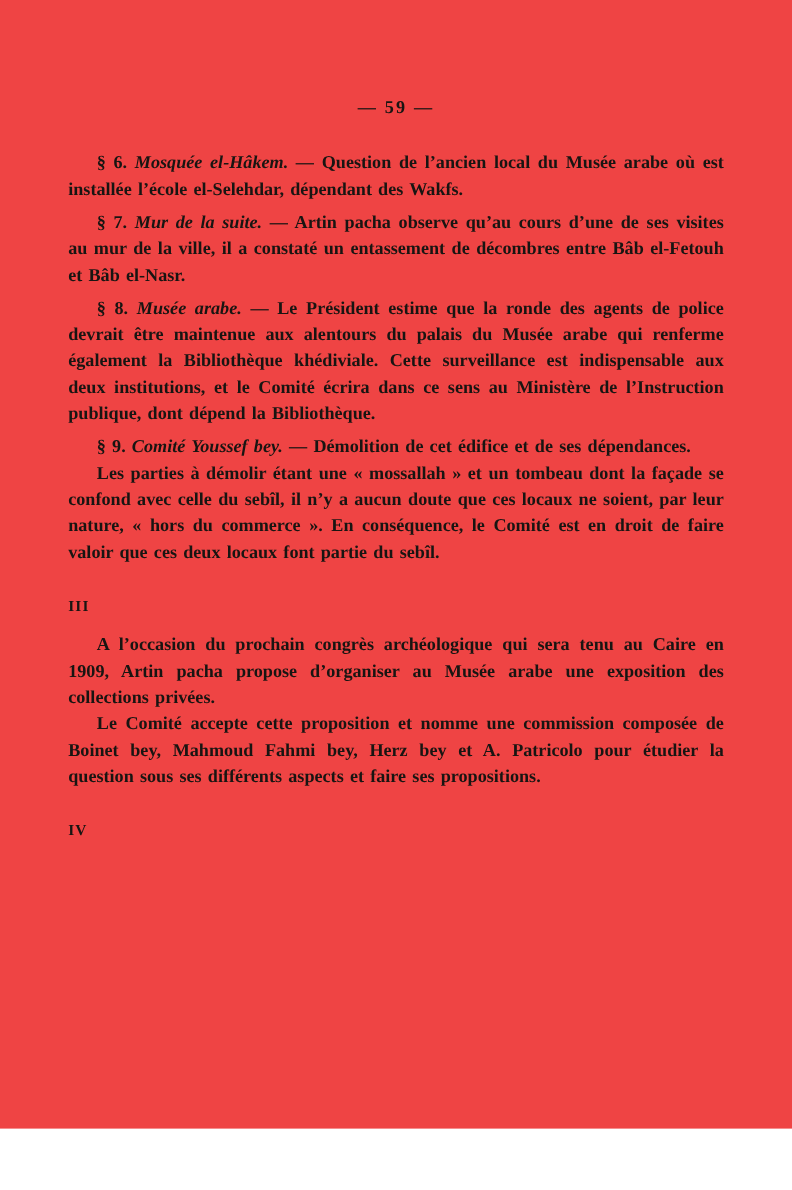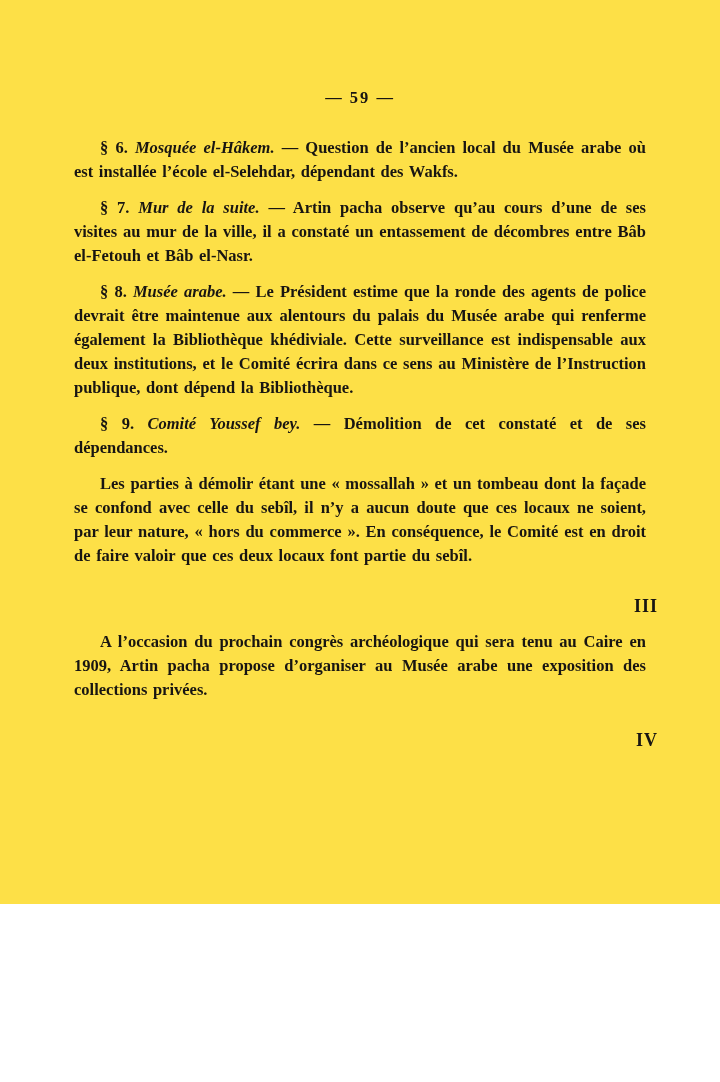--- a/index.html
+++ b/index.html
@@ -8,47 +8,47 @@
     background: #ffffff;
   }
   body {
     width: 720px;
     height: 1082px;
     overflow: hidden;
   }
   .sheet {
     box-sizing: border-box;
     width: 720px;
-    height: 904px;
+    height: 1026px;
     padding: 86px 62px 0 62px;
-    background: #fde047;
+    background: #ef4444;
     color: #181512;
     font-family: "Liberation Serif", "DejaVu Serif", serif;
     font-weight: bold;
     font-size: 16.5px;
     line-height: 24px;
   }
   .pagenum {
     text-align: center;
     font-size: 16.5px;
     letter-spacing: 2px;
     margin: 0 0 26px 0;
   }
   .sheet p {
-    margin: 12px;
+    margin: 0;
     text-align: justify;
     text-indent: 26px;
     word-spacing: 1.5px;
   }
   p.section { margin-top: 6px; }
   .ital { font-style: italic; }
   .rnum {
-    text-align: right;
+    text-align: left;
     margin: 26px 0 10px 0;
-    font-size: 18px;
+    font-size: 14px;
     letter-spacing: 1px;
   }
   sup {
     font-size: 10px;
     line-height: 0;
     vertical-align: super;
   }
 </style>
 </head>
 <body>
@@ -58,26 +58,27 @@
   <div class="pagenum">— 59 —</div>
 
   <p class="section"><span>§ 6. </span><span class="ital">Mosquée el-Hâkem. </span><span>— Question de l’ancien local du Musée arabe où est installée l’école el-Selehdar, dépendant des Wakfs.</span></p>
 
 
   <p class="section"><span>§ 7. </span><span class="ital">Mur de la suite. </span><span>— Artin pacha observe qu’au cours d’une de ses visites au mur de la ville, il a constaté un entassement de décombres entre Bâb el-Fetouh et Bâb el-Nasr.</span></p>
 
 
   <p class="section"><span>§ 8. </span><span class="ital">Musée arabe. </span><span>— Le Président estime que la ronde des agents de police devrait être maintenue aux alentours du palais du Musée arabe qui renferme également la Bibliothèque khédiviale. Cette surveillance est indispensable aux deux institutions, et le Comité écrira dans ce sens au Ministère de l’Instruction publique, dont dépend la Bibliothèque.</span></p>
 
-  <p class="section"><span>§ 9. </span><span class="ital">Comité Youssef bey. </span><span>— Démolition de cet constaté et de ses dépendances.</span></p>
+  <p class="section"><span>§ 9. </span><span class="ital">Comité Youssef bey. </span><span>— Démolition de cet édifice et de ses dépendances.</span></p>
 
   <p><span>Les parties à démolir étant une « mossallah » et un tombeau dont la façade se confond avec celle du sebîl, il n’y a aucun doute que ces locaux ne soient, par leur nature, « hors du commerce ». En conséquence, le Comité est en droit de faire valoir que ces deux locaux font partie du sebîl.</span></p>
 
   <div class="rnum">III</div>
 
   <p><span>A l’occasion du prochain congrès archéologique qui sera tenu au Caire en 1909, Artin pacha propose d’organiser au Musée arabe une exposition des collections privées.</span></p>
 
+  <p><span>Le Comité accepte cette proposition et nomme une commission composée de Boinet bey, Mahmoud Fahmi bey, Herz bey et A. Patricolo pour étudier la question sous ses différents aspects et faire ses propositions.</span></p>
 
 
   <div class="rnum">IV</div>
 
 
 </div>
 
 </body></html>

